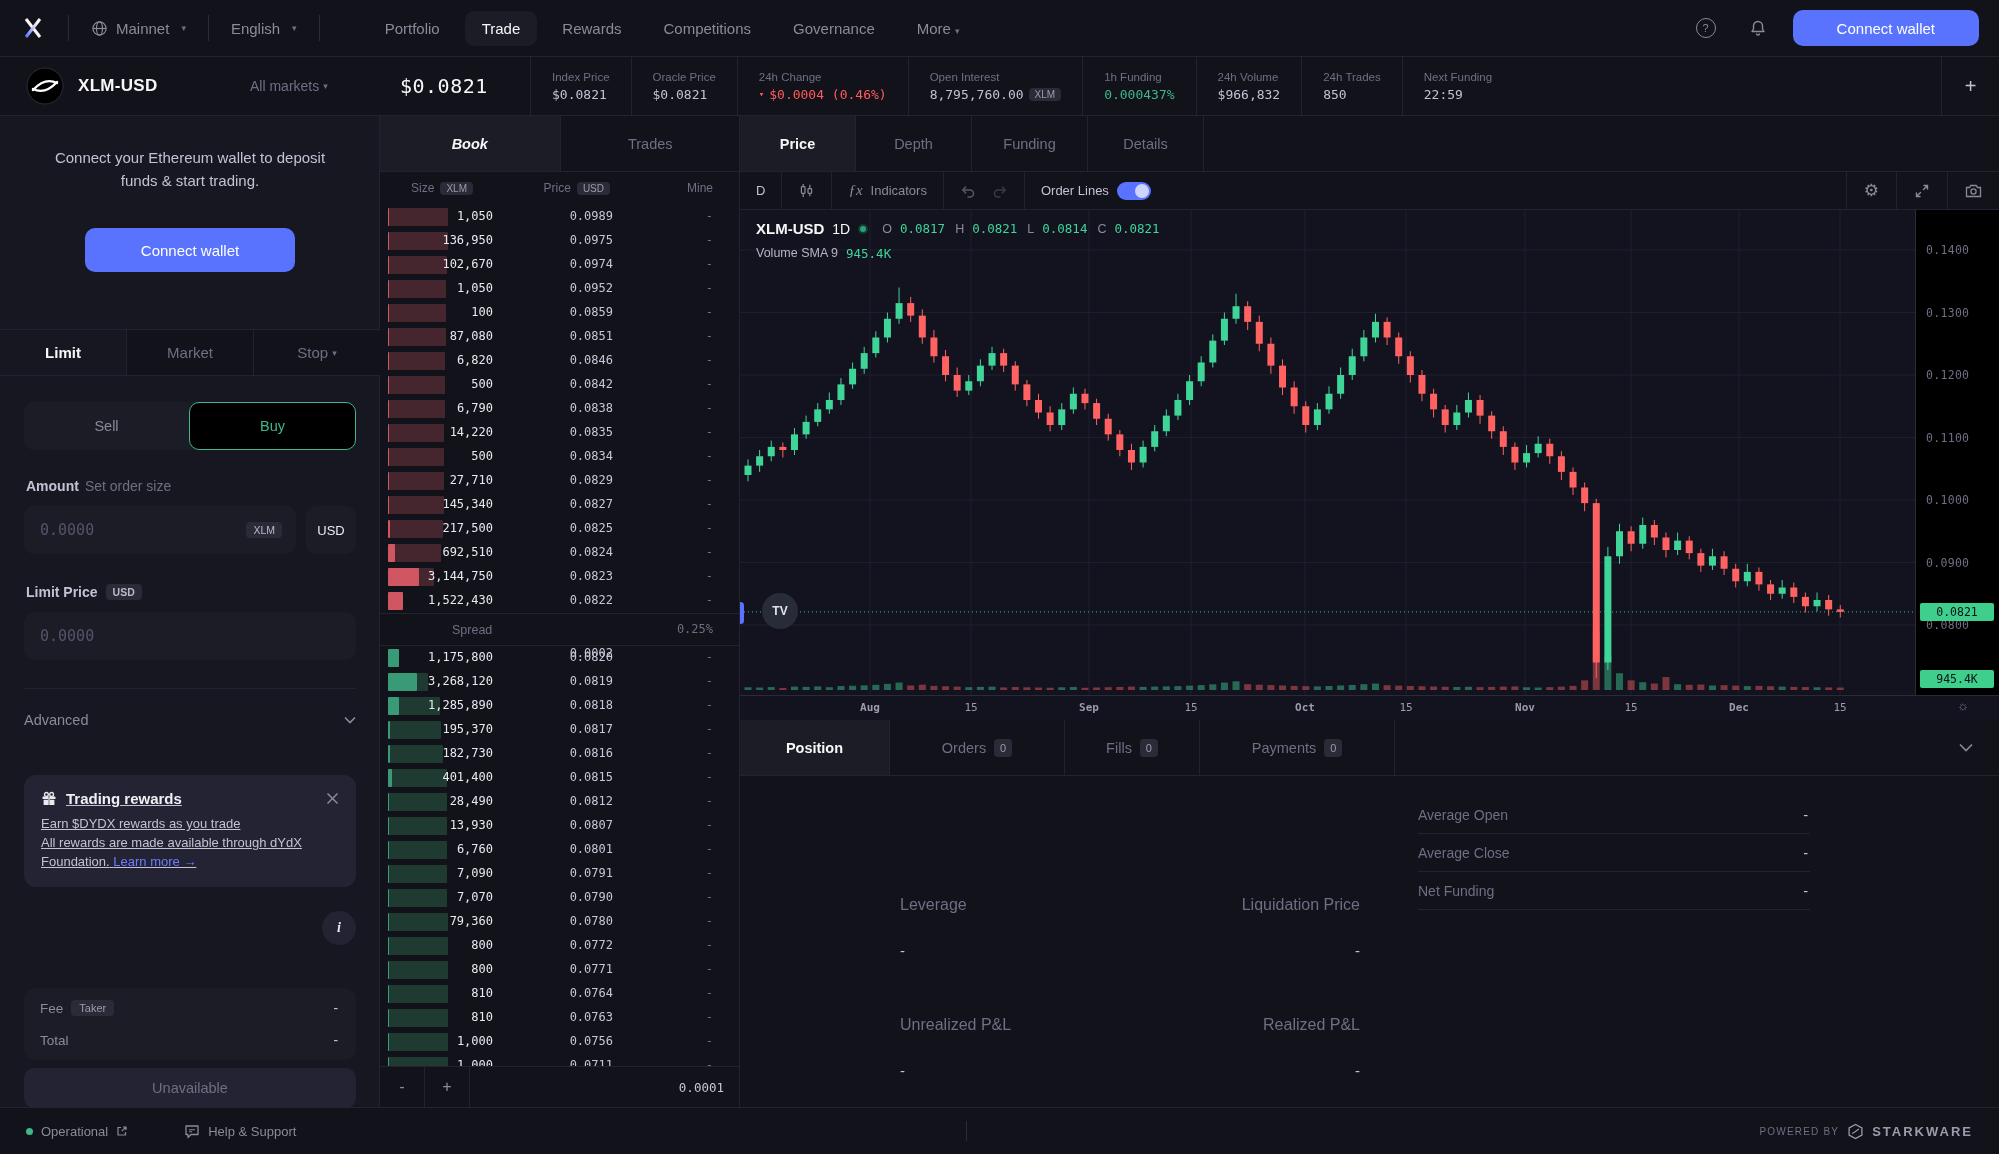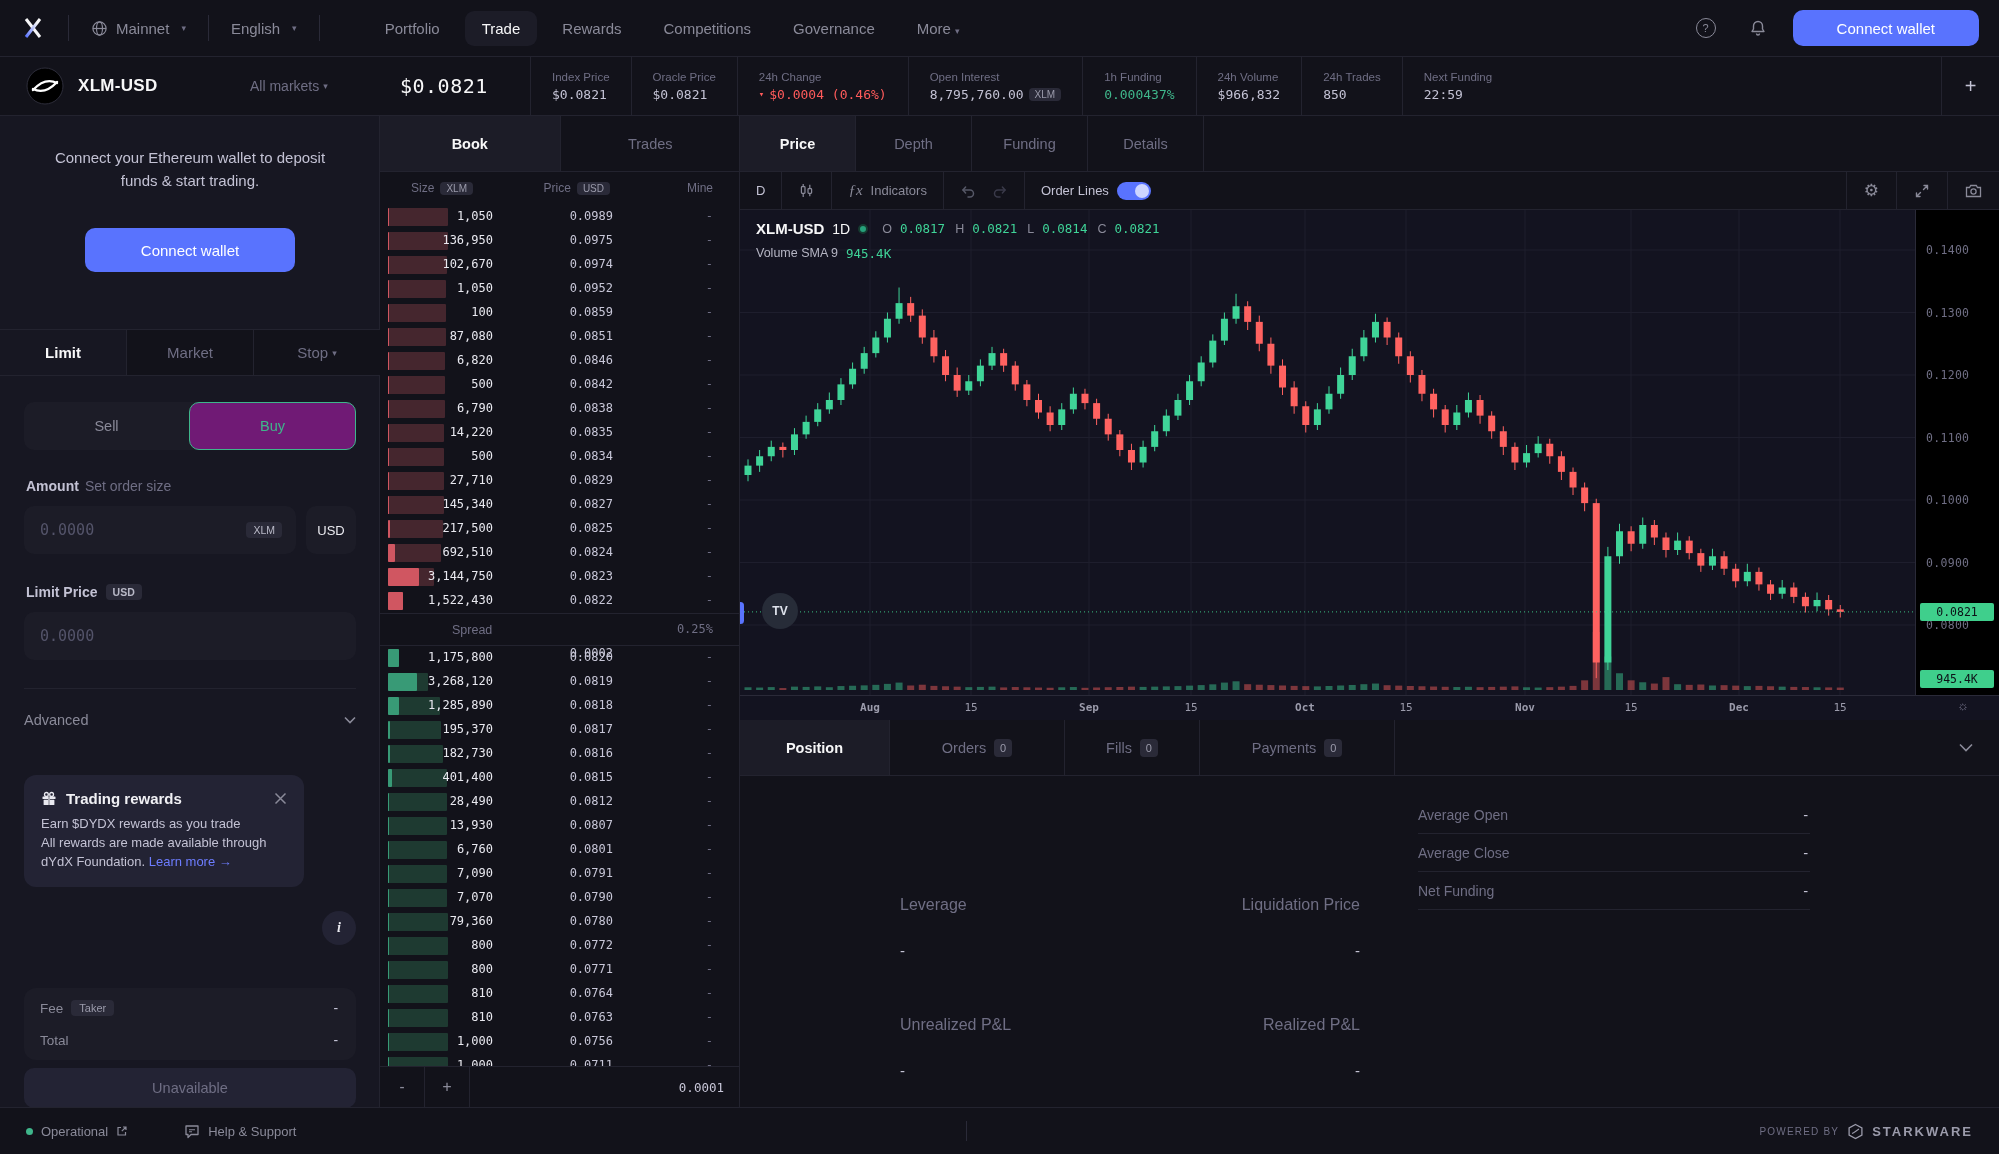--- a/index.html
+++ b/index.html
@@ -56,36 +56,36 @@
   color:#fff;font-size:15px;border:none;border-radius:10px;cursor:pointer;font-family:inherit;}
 .ot-tabs{position:absolute;left:0;top:213px;width:380px;height:47px;display:flex;
   border-top:1px solid var(--border);border-bottom:1px solid var(--border);background:var(--panel);}
 .ot-tabs .tab{flex:1;display:flex;align-items:center;justify-content:center;font-size:15px;
   color:var(--t3);border-right:1px solid var(--border);cursor:pointer;}
 .ot-tabs .tab:last-child{border-right:none;}
 .ot-tabs .tab.active{background:var(--bg);color:var(--t1);font-weight:bold;}
 .side-seg{position:absolute;left:24px;top:286px;width:332px;height:48px;background:var(--panel2);
   border-radius:10px;display:flex;}
 .seg{flex:1;display:flex;align-items:center;justify-content:center;font-size:14.5px;color:var(--t4);cursor:pointer;}
-.seg.buy-active{border:1.5px solid var(--green);border-radius:10px;color:var(--green);background:#701a75;}
+.seg.buy-active{border:1.5px solid var(--green);border-radius:10px;color:var(--green);background:#000000;}
 .fld-label{position:absolute;left:26px;font-size:14px;color:var(--t2);font-weight:bold;}
 .fld-hint{color:var(--t3);font-weight:normal;margin-left:6px;}
 .input-box{position:absolute;background:var(--panel2);border-radius:10px;height:48px;display:flex;align-items:center;}
 .input-box input{background:transparent;border:none;outline:none;color:var(--t2);font-size:15px;
   font-family:"DejaVu Sans Mono",monospace;padding:0 16px;width:100%;}
 .input-box input::placeholder{color:#54546a;}
 .in-badge{background:var(--border2);color:#b9b9c7;font-size:10.5px;padding:2px 7px;border-radius:4px;
   margin-right:14px;flex:none;}
 .usd-btn{position:absolute;left:306px;width:50px;height:48px;background:var(--panel2);border:none;
   border-radius:10px;color:#e9e9ef;font-size:13px;cursor:pointer;font-family:inherit;}
 .sb-div{position:absolute;left:24px;width:332px;height:1px;background:var(--border);}
 .adv-row{position:absolute;left:24px;top:596px;width:332px;display:flex;align-items:center;
   justify-content:space-between;color:var(--t4);font-size:14.5px;cursor:pointer;}
-.rew-card{position:absolute;left:24px;top:659px;width:280px;height:112px;background:var(--card);
-  border-radius:12px;padding:15px 17px;}
+.rew-card{position:absolute;left:24px;top:659px;width:332px;height:112px;background:var(--card);
+  border-radius:12px;padding:15px 17px;text-decoration:underline;}
 .rew-head{display:flex;align-items:center;gap:9px;}
 .rew-title{font-size:15px;color:#f0f0f4;font-weight:bold;flex:1;}
 .rew-body{font-size:13px;line-height:1.45;color:var(--t2);margin-top:8px;}
 .rew-link{color:var(--link);cursor:pointer;}
 .info-btn{position:absolute;left:322px;top:795px;width:34px;height:34px;border-radius:50%;
   background:var(--card);display:flex;align-items:center;justify-content:center;
   font-family:"Liberation Serif",serif;font-style:italic;font-weight:bold;color:#e9e9ef;font-size:14px;cursor:pointer;}
 .fee-box{position:absolute;left:24px;top:872px;width:332px;height:72px;background:var(--panel2);
   border-radius:12px;padding:12px 16px;display:flex;flex-direction:column;justify-content:space-between;}
 .fee-row{display:flex;align-items:center;font-size:13.5px;color:var(--t4);}
@@ -93,21 +93,21 @@
 .taker-badge{background:var(--border2);color:#9b9bab;font-size:11px;padding:2px 8px;border-radius:4px;margin-left:8px;}
 .submit-btn{position:absolute;left:24px;top:952px;width:332px;height:40px;background:var(--card);
   border:none;border-radius:10px;color:var(--t3);font-size:14.5px;cursor:default;font-family:inherit;}
 
 .book{position:absolute;left:380px;top:116px;width:360px;height:991px;background:var(--panel);
   border-right:1px solid var(--border);overflow:hidden;}
 .book-tabs{position:absolute;left:0;top:0;width:360px;height:56px;display:flex;border-bottom:1px solid var(--border);}
 .book-tabs .tab{flex:1;display:flex;align-items:center;justify-content:center;gap:6px;font-size:14.5px;
   color:var(--t3);cursor:pointer;border-right:1px solid var(--border);}
 .book-tabs .tab:last-child{border-right:none;}
-.book-tabs .tab.active{background:var(--panel2);color:var(--t1);font-weight:bold;}
+.book-tabs .tab.active{background:var(--panel2);color:var(--t1);font-weight:bold;font-style:italic;}
 .ob-head{position:absolute;left:0;top:56px;width:360px;height:33px;font-size:12px;color:var(--t3);}
 .ob-head .h-size{position:absolute;right:267px;top:9px;display:flex;gap:6px;align-items:center;}
 .ob-head .h-price{position:absolute;right:130px;top:9px;display:flex;gap:6px;align-items:center;}
 .ob-head .h-mine{position:absolute;right:27px;top:9px;}
 .ob-rows{position:absolute;left:0;top:89px;width:360px;}
 .ob-row{position:relative;height:24px;cursor:pointer;}
 .ob-bar{position:absolute;left:8px;top:3px;height:18px;border-radius:1px;}
 .ask-d{background:var(--askd);} .ask-b{background:var(--askb);}
 .bid-d{background:var(--bidd);} .bid-b{background:var(--bidb);}
 .ob-size{position:absolute;right:247px;top:4px;font-size:12px;color:#e9e9f0;}

